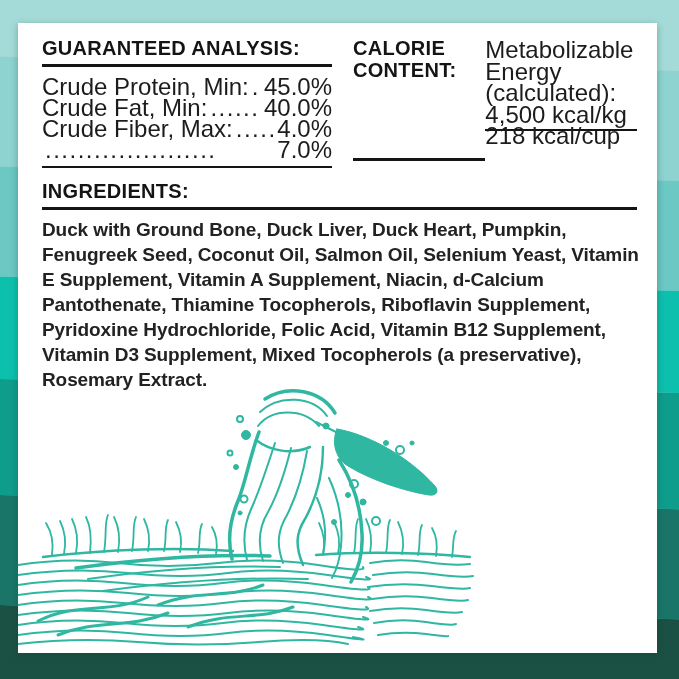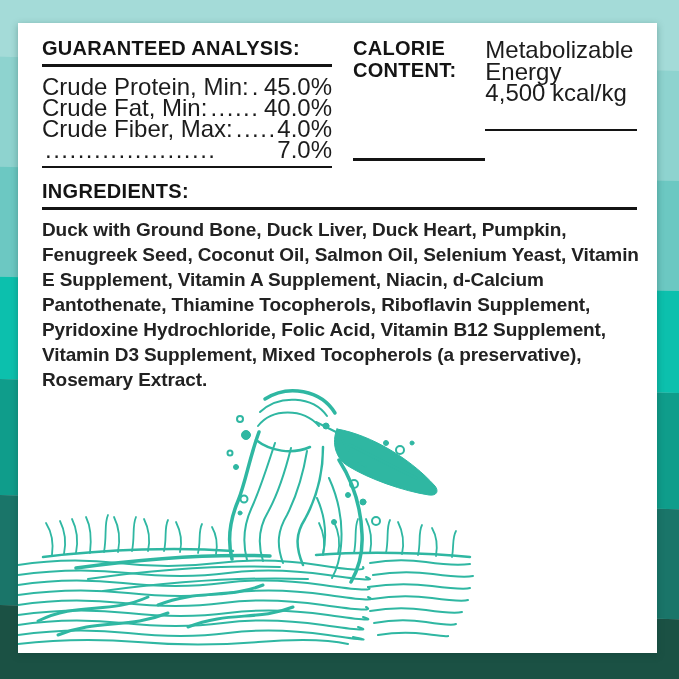--- a/index.html
+++ b/index.html
@@ -80,21 +80,23 @@
             <span class="ga-dots">.....................</span>
             <span class="ga-value">7.0%</span>
           </div>
         </div>
       </section>
 
       <section class="col-cal">
         <h2>CALORIE CONTENT:</h2>
         <div class="col-body">
           <div class="cal-line">Metabolizable Energy</div>
+          <div class="cal-line">(calculated):</div>
           <div class="cal-line">4,500 kcal/kg</div>
+          <div class="cal-line">218 kcal/cup</div>
         </div>
       </section>
 
     </div>
 
     <section class="ingredients">
       <h2>INGREDIENTS:</h2>
       <div class="ing-text">
         <div class="ing-line">Duck with Ground Bone, Duck Liver, Duck Heart, Pumpkin,</div>
         <div class="ing-line">Fenugreek Seed, Coconut Oil, Salmon Oil, Selenium Yeast, Vitamin</div>

